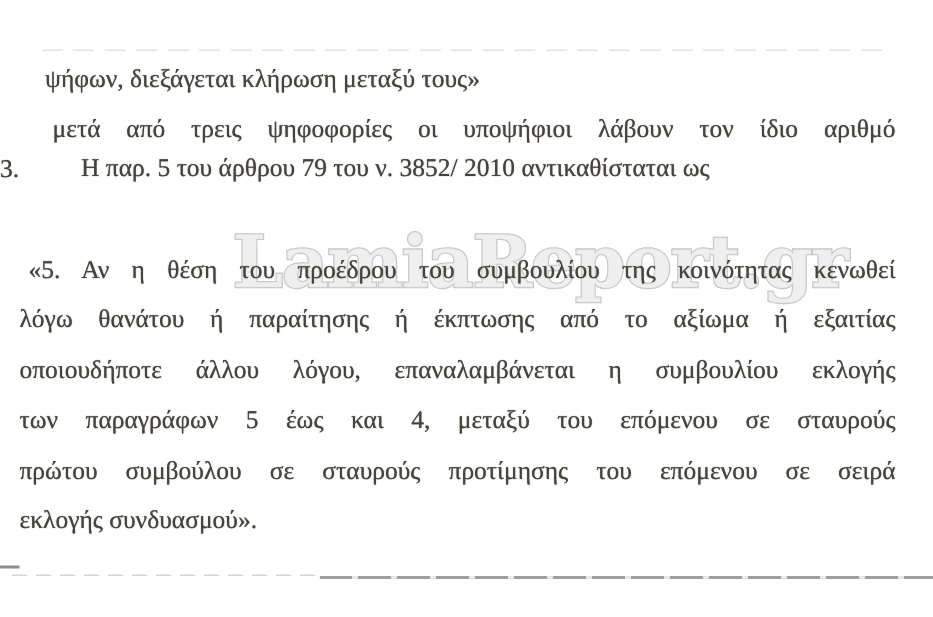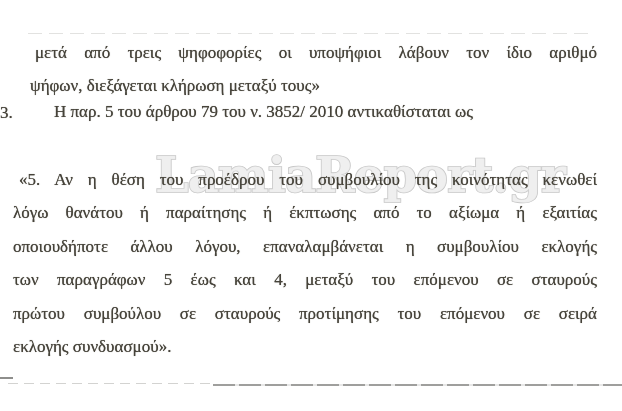--- a/index.html
+++ b/index.html
@@ -65,22 +65,22 @@
   }
 </style>
 </head>
 <body>
 
 <div class="page">
 
   <div class="rule rule-top"></div>
 
   <div class="scan-text p1">
+    <div class="line">ψήφων, διεξάγεται κλήρωση μεταξύ τους»</div>
     <div class="line just first">μετά από τρεις ψηφοφορίες οι υποψήφιοι λάβουν τον ίδιο αριθμό</div>
-    <div class="line">ψήφων, διεξάγεται κλήρωση μεταξύ τους»</div>
   </div>
 
   <div class="scan-text item3-num">3.</div>
   <div class="scan-text item3-body">
     <div class="line">Η παρ. 5 του άρθρου 79 του ν. 3852/ 2010 αντικαθίσταται ως</div>
   </div>
 
   <div class="watermark">LamiaReport.gr</div>
 
   <div class="scan-text p5">

